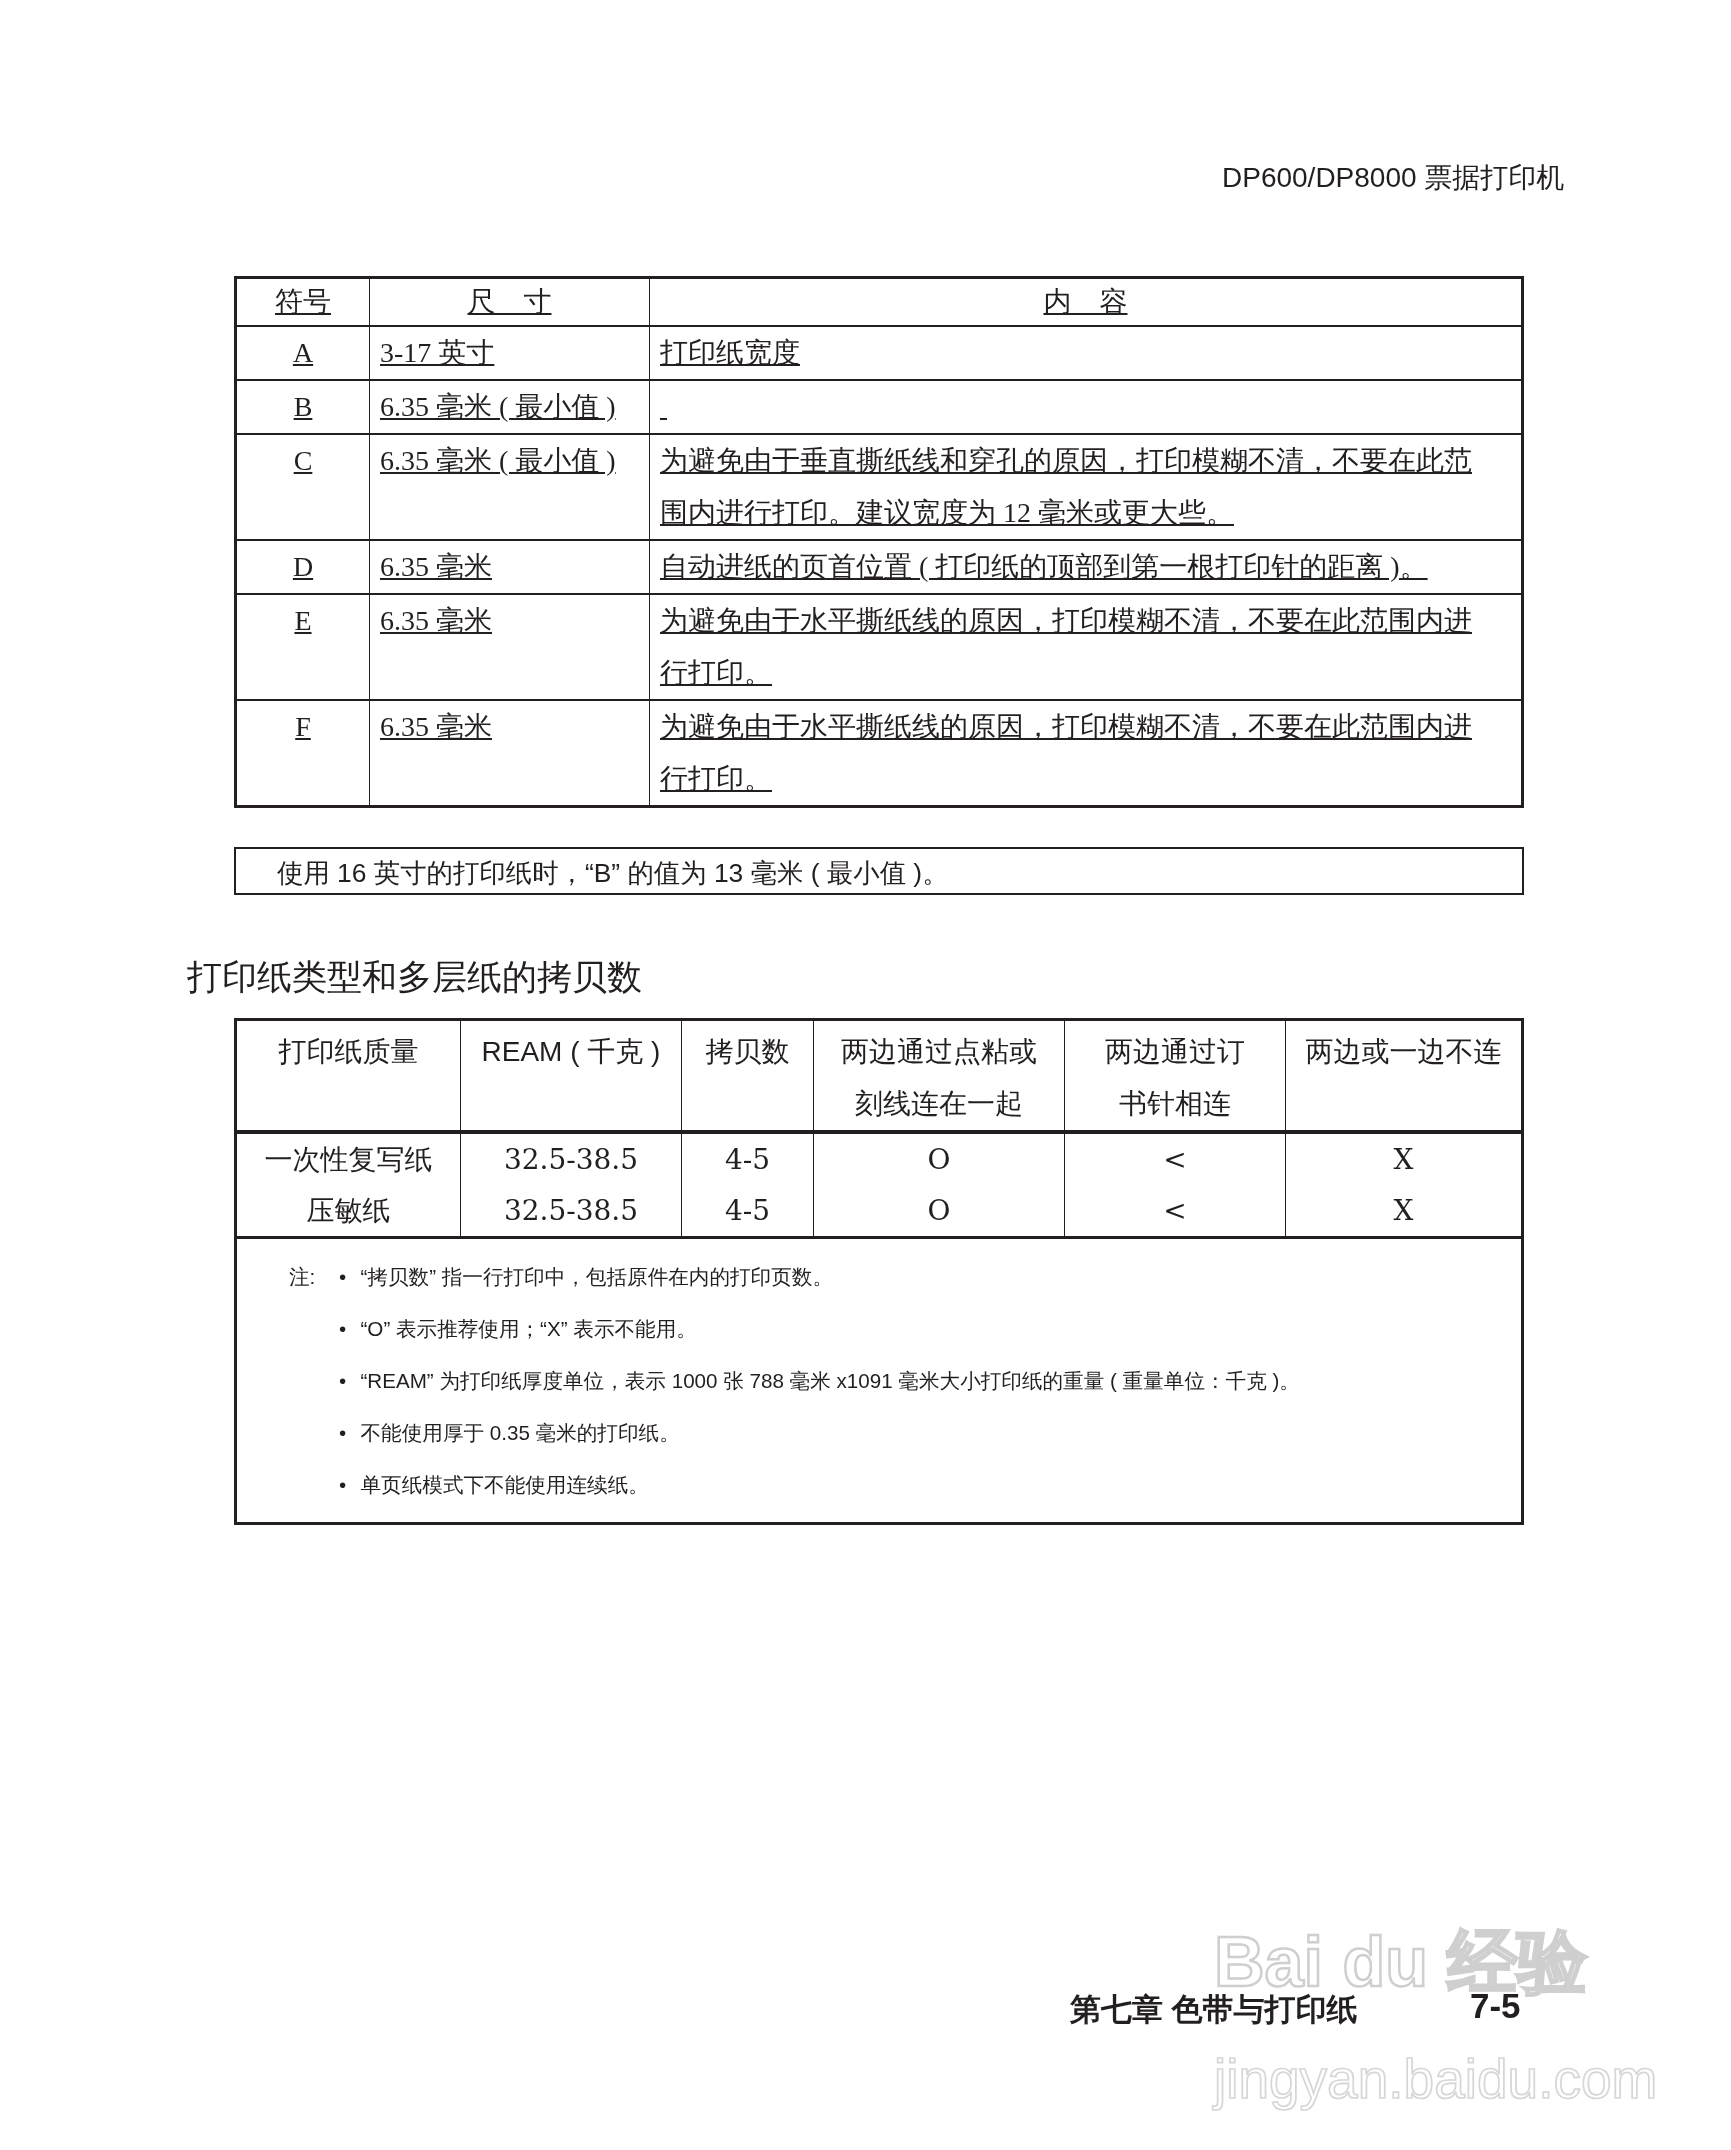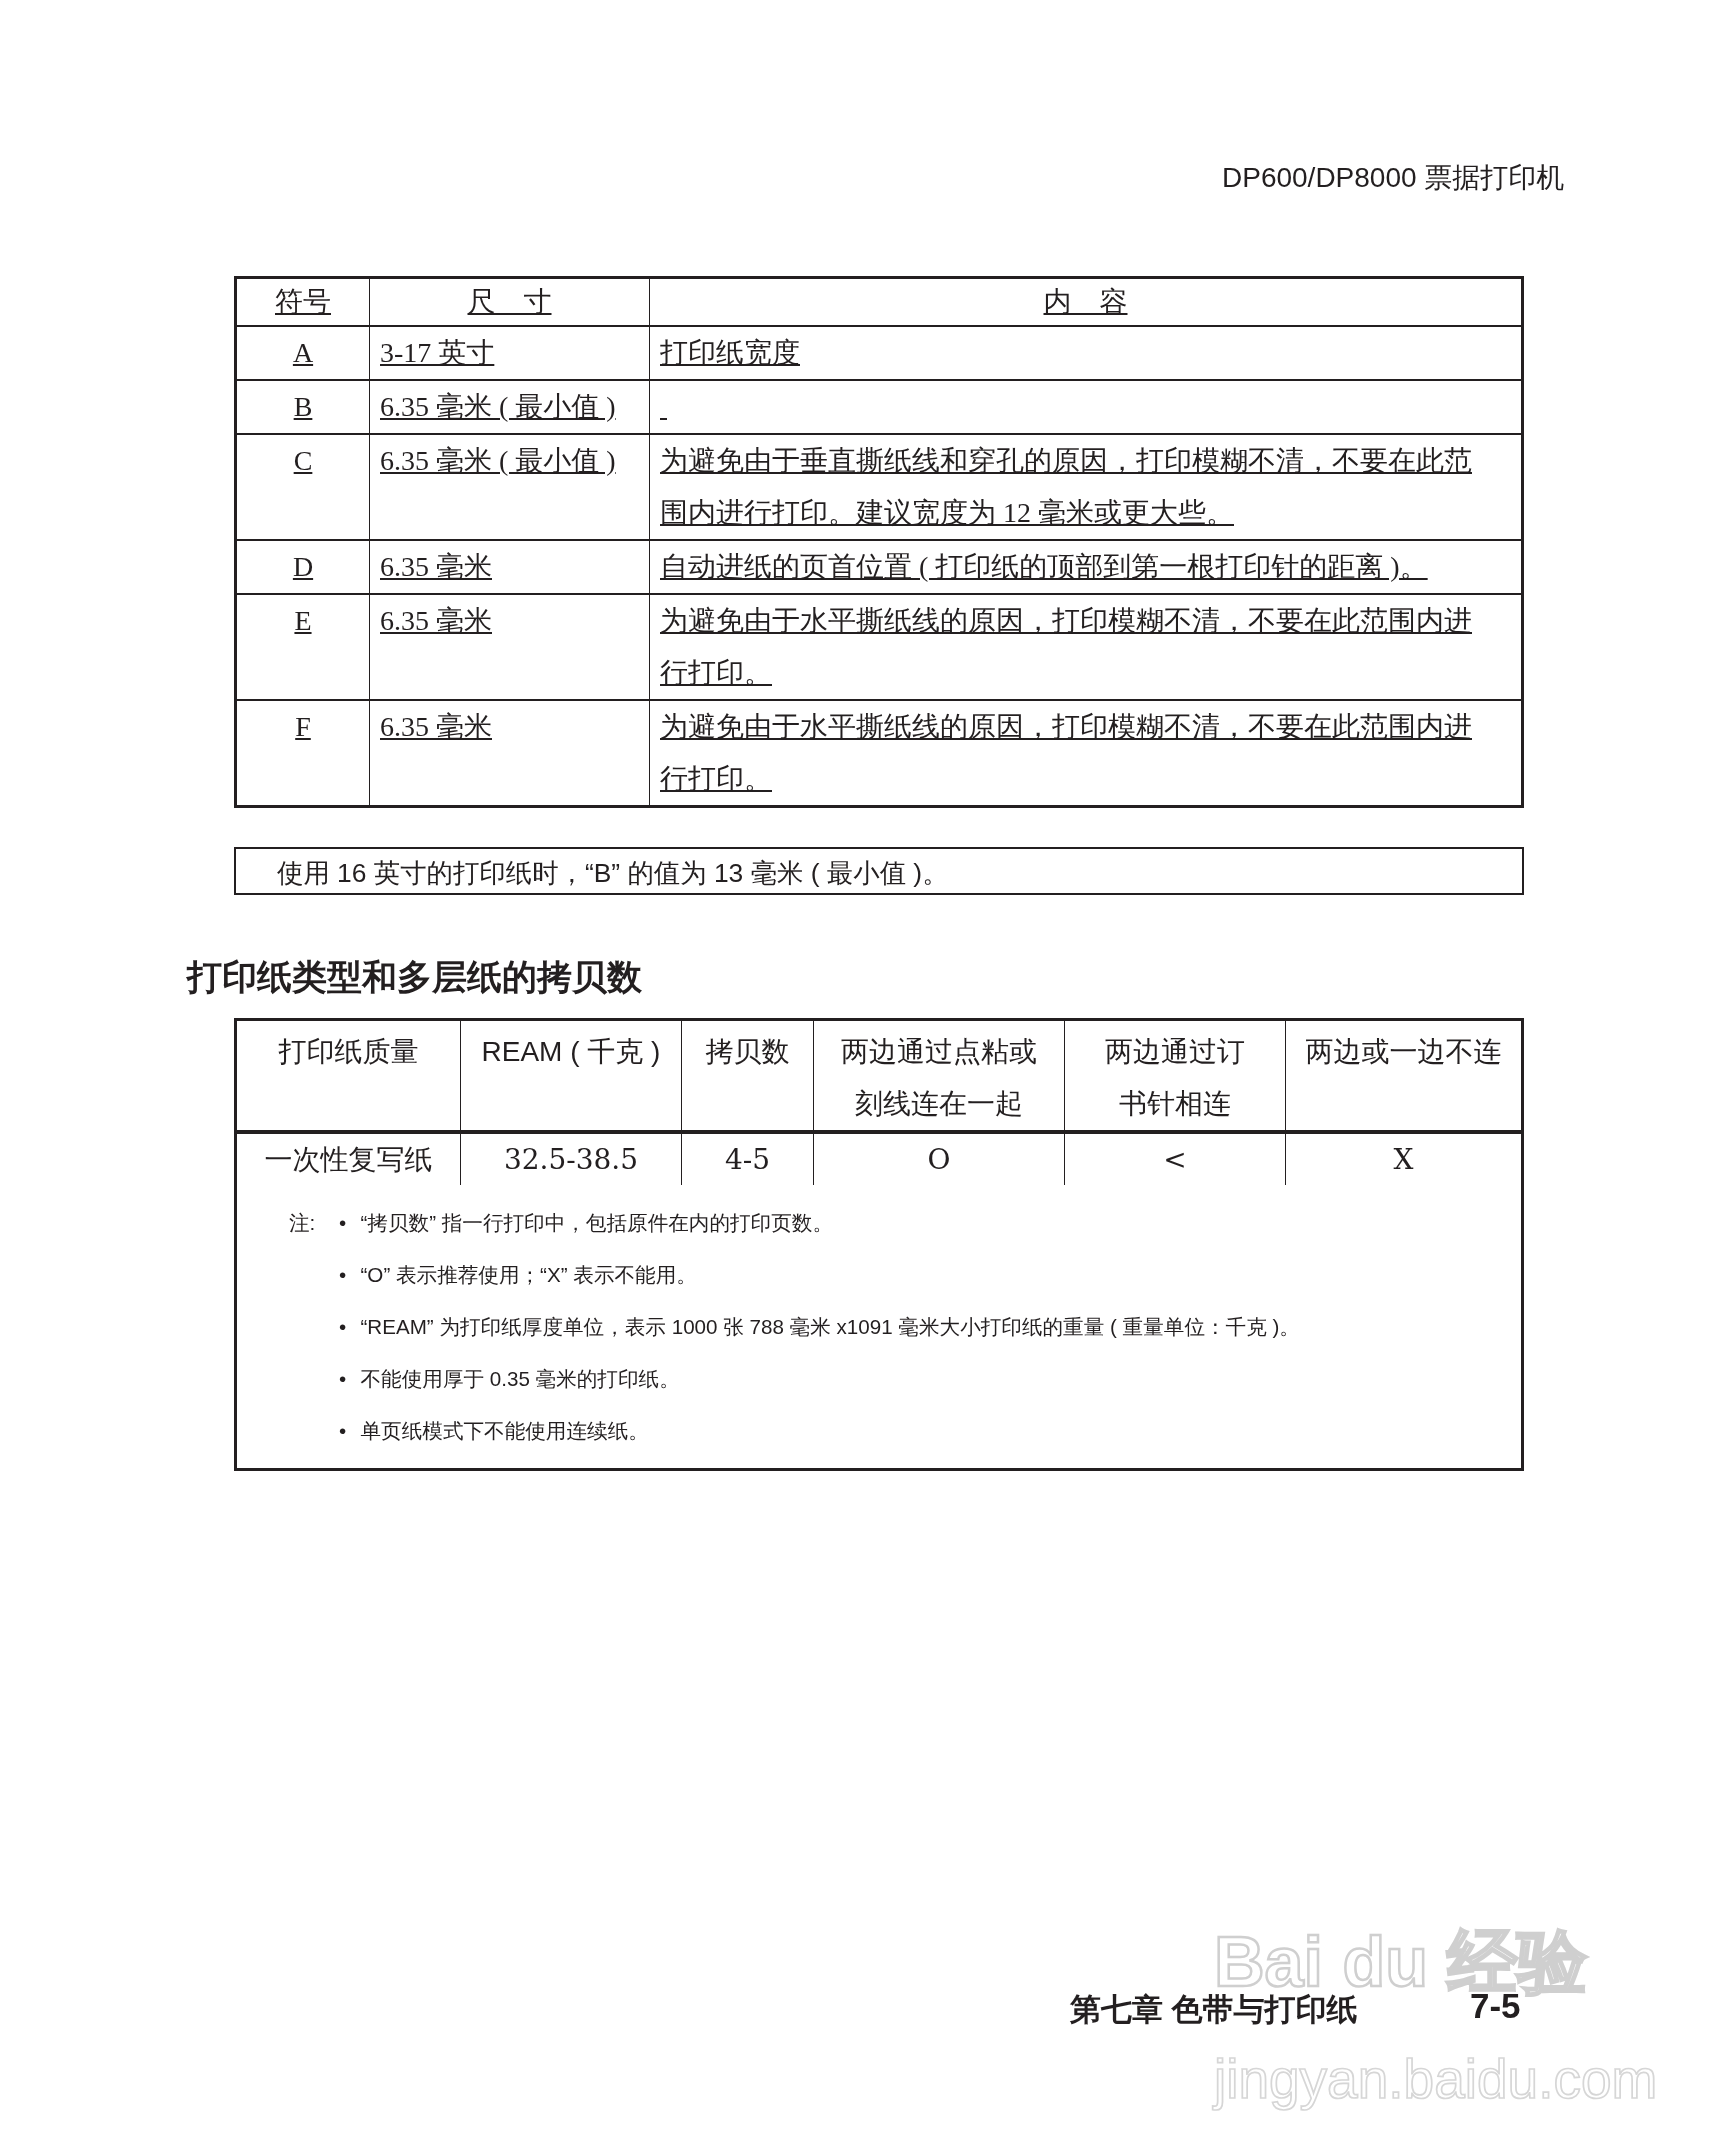--- a/index.html
+++ b/index.html
@@ -14,21 +14,21 @@
   #spec-table { position:absolute; left:234px; top:276px; width:1290px; border:3.3px solid #231f20; }
   #spec-table th, #spec-table td { border:1.7px solid #231f20; font-size:28px; font-weight:normal; vertical-align:top; line-height:52px; padding:0 10px; }
   #spec-table tr { border-bottom:2.5px solid #231f20;text-decoration:underline; }
   #spec-table th { text-align:center; height:46px; line-height:46px; }
   #spec-table td.sym { text-align:center; }
   #spec-table .c1 { width:112px; }
   #spec-table .c2 { width:259px; }
 
   #note-box { position:absolute; left:234px; top:847px; width:1283px; height:48px; border:2.5px solid #231f20; font-size:26.4px; line-height:48px; padding-left:41px; box-sizing:border-box; width:1290px; }
 
-  #section-heading { position:absolute; left:187px; top:954px; font-size:35px; font-weight:bold; white-space:nowrap; }
+  #section-heading { position:absolute; left:187px; top:954px; font-size:35px; font-weight:normal; white-space:nowrap; }
 
   #copy-table { position:absolute; left:234px; top:1018px; width:1290px; border:3.3px solid #231f20; }
   #copy-table th, #copy-table td { border-left:1.7px solid #231f20; border-right:1.7px solid #231f20; font-size:28px; font-weight:normal; text-align:center; padding:0 5px; }
   #copy-table thead th { vertical-align:top; line-height:52px; height:104px; padding-top:5px; border-bottom:4.1px solid #231f20; font-family:"Liberation Sans","DejaVu Sans",sans-serif; }
   #copy-table tbody td { line-height:51px; height:51px; }
   #copy-table tbody tr.first td { border-bottom:4.1px solid #231f20; }
   #copy-table tbody tr.last td { border-bottom:3.3px solid #231f20; }
   #copy-table td.notes { text-align:left; font-size:20.6px; padding:11.6px 25px 11.6px 25px; font-family:"Liberation Sans","DejaVu Sans",sans-serif; }
   .note-line { line-height:52px; white-space:nowrap;margin-left:27px; }
   .note-line .bullet { display:inline-block; width:21.5px; }
@@ -142,20 +142,28 @@
   </thead>
   <tbody>
     <tr>
       <td>一次性复写纸</td>
       <td>32.5-38.5</td>
       <td>4-5</td>
       <td>O</td>
       <td>&lt;</td>
       <td>X</td>
     </tr>
+    <tr class="last">
+      <td>压敏纸</td>
+      <td>32.5-38.5</td>
+      <td>4-5</td>
+      <td>O</td>
+      <td>&lt;</td>
+      <td>X</td>
+    </tr>
     <tr>
       <td class="notes" colspan="6">
         <div class="note-line"><span class="lead">注:</span><span class="bullet">•</span><span>“拷贝数” 指一行打印中，包括原件在内的打印页数。</span></div>
         <div class="note-line"><span class="lead"></span><span class="bullet">•</span><span>“O” 表示推荐使用；“X” 表示不能用。</span></div>
         <div class="note-line"><span class="lead"></span><span class="bullet">•</span><span>“REAM” 为打印纸厚度单位，表示 1000 张 788 毫米 x1091 毫米大小打印纸的重量 ( 重量单位：千克 )。</span></div>
         <div class="note-line"><span class="lead"></span><span class="bullet">•</span><span>不能使用厚于 0.35 毫米的打印纸。</span></div>
         <div class="note-line"><span class="lead"></span><span class="bullet">•</span><span>单页纸模式下不能使用连续纸。</span></div>
       </td>
     </tr>
   </tbody>

